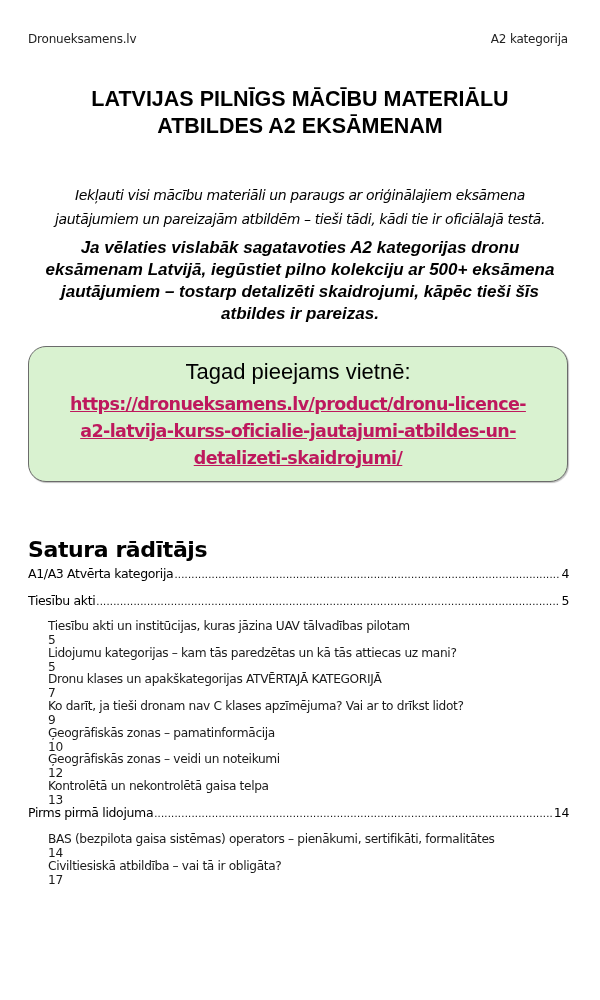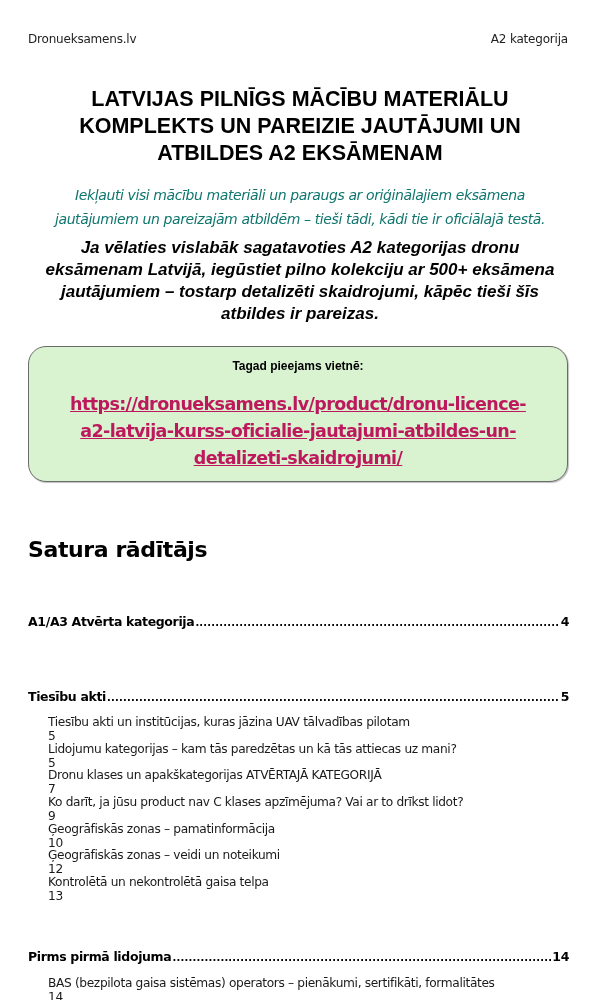--- a/index.html
+++ b/index.html
@@ -9,70 +9,69 @@
   }
   .hdr { position: absolute; top: 32px; font-size: 12px; color: #222; font-family: "DejaVu Sans", sans-serif; letter-spacing: -0.2px; }
   .hdr-left { left: 28px; }
   .hdr-right { right: 32px; }
   .title {
     position: absolute; left: 20px; width: 560px; top: 86px;
     text-align: center; font-weight: bold; font-size: 21.5px; line-height: 27px;
   }
   .subtitle {
     position: absolute; left: 20px; width: 560px; top: 183px;
-    text-align: center; font-style: italic; color: #0f766e; font-size: 14px; line-height: 24px;
+    text-align: center; font-style: italic; color: #000000; font-size: 14px; line-height: 24px;
     font-family: "DejaVu Sans", sans-serif; letter-spacing: -0.4px;
   }
   .promo {
     position: absolute; left: 20px; width: 560px; top: 237px;
     text-align: center; font-style: italic; font-weight: bold; font-size: 17px; line-height: 22px;
   }
   .cta-box {
     position: absolute; left: 28px; top: 346px; width: 540px; height: 136px;
     background: #d9f2d0; border: 1.5px solid #6b6b6b; border-radius: 18px;
     box-shadow: 1px 1px 1px rgba(0,0,0,0.25); box-sizing: border-box;
   }
   .cta-heading {
     position: absolute; left: 0; width: 100%; top: 12px; text-align: center;
-    font-weight: bold; font-size: 12px;
+    font-weight: normal; font-size: 22px;
   }
   .cta-link {
     position: absolute; left: 10px; right: 10px; top: 44px; text-align: center;
     font-weight: bold; font-size: 17.5px; line-height: 27px; color: #be185d; text-decoration: underline;
     font-family: "DejaVu Sans", sans-serif; letter-spacing: -0.6px; word-break: break-all;
   }
   .cta-link span { display: block; }
   .toc-title {
     position: absolute; left: 28px; top: 537px; font-weight: bold; font-size: 22px;
     font-family: "DejaVu Sans", sans-serif; letter-spacing: -0.4px;
   }
   .toc { position: absolute; left: 28px; width: 541px; top: 566px; }
   .toc-row {
     display: flex; align-items: baseline; height: 26.6px; font-size: 12.2px;
     font-family: "DejaVu Sans", sans-serif; letter-spacing: -0.35px; white-space: nowrap; overflow: hidden;
   }
-  .toc-row.l1 { font-weight: bold; font-size: 12.5px; margin-top: 48px; }
+  .toc-row.l1 { font-weight: normal; font-size: 12.5px; }
   .toc-row.l2 { padding-left: 19px; color: #1a1a1a; flex-direction: column; }
   .toc-row .lead { flex: 1; overflow: hidden; margin: 0 1px; }
   .toc-row .lead::after {
     content: "................................................................................................................................................................................................................................................................................................";
     letter-spacing: 0px; font-size: 8px;
   }
   .toc-row.l1 .lead::after { font-size: 10px; letter-spacing: 0.2px; }
   .toc-row .pg { flex: none; }
 </style>
 </head>
 <body>
 
 <div class="hdr hdr-left">Dronueksamens.lv</div>
 <div class="hdr hdr-right">A2 kategorija</div>
 
 <div class="title">
   <div>LATVIJAS PILNĪGS MĀCĪBU MATERIĀLU</div>
-  <div>KOMPLEKTS UN PAREIZIE JAUTĀJUMI UN</div>
   <div>ATBILDES A2 EKSĀMENAM</div>
 </div>
 
 <div class="subtitle">
   <div>Iekļauti visi mācību materiāli un paraugs ar oriģinālajiem eksāmena</div>
   <div>jautājumiem un pareizajām atbildēm – tieši tādi, kādi tie ir oficiālajā testā.</div>
 </div>
 
 <div class="promo">
   <div>Ja vēlaties vislabāk sagatavoties A2 kategorijas dronu</div>
@@ -112,21 +111,21 @@
       <span>Lidojumu kategorijas – kam tās paredzētas un kā tās attiecas uz mani?</span>
       <span class="lead"></span>
       <span class="pg">5</span>
     </div>
   <div class="toc-row l2">
       <span>Dronu klases un apakškategorijas ATVĒRTAJĀ KATEGORIJĀ</span>
       <span class="lead"></span>
       <span class="pg">7</span>
     </div>
   <div class="toc-row l2">
-      <span>Ko darīt, ja jūsu product nav C klases apzīmējuma? Vai ar to drīkst lidot?</span>
+      <span>Ko darīt, ja tieši dronam nav C klases apzīmējuma? Vai ar to drīkst lidot?</span>
       <span class="lead"></span>
       <span class="pg">9</span>
     </div>
   <div class="toc-row l2">
       <span>Ģeogrāfiskās zonas – pamatinformācija</span>
       <span class="lead"></span>
       <span class="pg">10</span>
     </div>
   <div class="toc-row l2">
       <span>Ģeogrāfiskās zonas – veidi un noteikumi</span>

